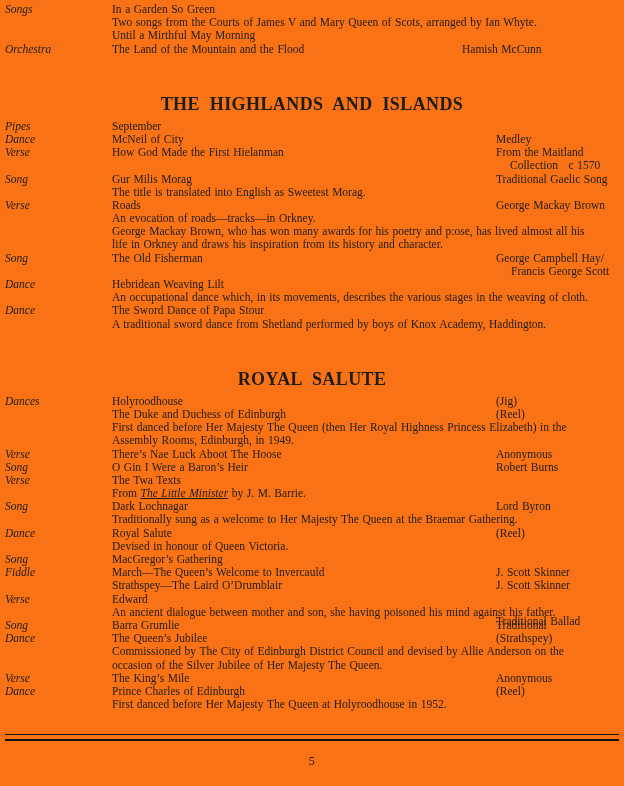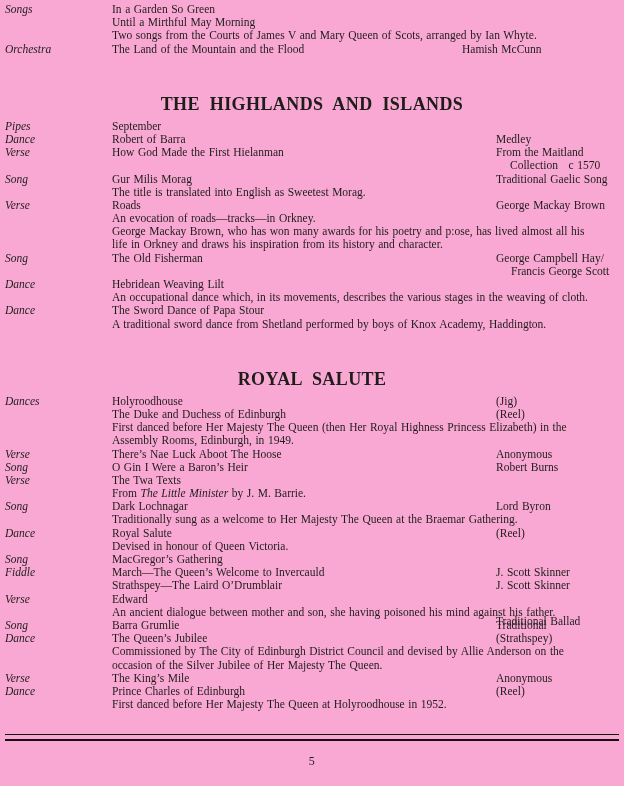--- a/index.html
+++ b/index.html
@@ -4,21 +4,21 @@
 <style>
   html,body { margin:0; padding:0; }
   body {
     width:624px; height:786px;
     background:#e9e7e2;
     font-family:"Liberation Serif","DejaVu Serif",serif;
   }
   .page {
     position:relative;
     width:624px; height:786px;
-    background:#f9a8d4;
+    background:#f97316;
     color:#1f1d1a;
     font-size:11.5px;
     line-height:13.2px;
     overflow:hidden;
     box-sizing:border-box;
     padding-top:3px;
     word-spacing:0.06em;
   }
   .section { position:relative; }
   .heading {
@@ -37,21 +37,21 @@
     padding-left:112px;
     box-sizing:border-box;
   }
   .row .label {
     position:absolute;
     left:5px; top:0;
     font-style:italic;
     white-space:nowrap;
   }
   .row .text { white-space:pre;text-align:center; }
-  .row .text .it { font-style:italic; }
+  .row .text .it { font-style:italic;text-decoration:underline; }
   .row .attr {
     position:absolute;
     top:0;
     white-space:pre;
   }
   .rule {
     margin:23px 5px 0 5px;
     height:4px;
     border-top:1.4px solid #16130e;
     border-bottom:2.3px solid #16130e;
@@ -63,28 +63,28 @@
     letter-spacing:0.5px;
   }
 </style>
 </head>
 <body>
 
 <div class="page">
   <div>
       <div class="section">
         <div class="row"><span class="label">Songs</span><span class="text">In a Garden So Green</span></div>
+        <div class="row"><span class="text">Two songs from the Courts of James V and Mary Queen of Scots, arranged by Ian Whyte.</span></div>
         <div class="row"><span class="text">Until a Mirthful May Morning</span></div>
-        <div class="row"><span class="text">Two songs from the Courts of James V and Mary Queen of Scots, arranged by Ian Whyte.</span></div>
         <div class="row"><span class="label">Orchestra</span><span class="text">The Land of the Mountain and the Flood</span><span class="attr" style="left: 462px;">Hamish McCunn</span></div>
       </div>
       <div class="section">
         <div class="heading">THE HIGHLANDS AND ISLANDS</div>
         <div class="row"><span class="label">Pipes</span><span class="text">September</span></div>
-        <div class="row"><span class="label">Dance</span><span class="text">Robert of Barra</span><span class="attr" style="left: 496px;">Medley</span></div>
+        <div class="row"><span class="label">Dance</span><span class="text">McNeil of City</span><span class="attr" style="left: 496px;">Medley</span></div>
         <div class="row"><span class="label">Verse</span><span class="text">How God Made the First Hielanman</span><span class="attr" style="left: 496px;">From the Maitland</span></div>
         <div class="row">
           <span class="attr" style="left: 510px;">Collection   c 1570</span>
         </div>
         <div class="row"><span class="label">Song</span><span class="text">Gur Milis Morag</span><span class="attr" style="left: 496px;">Traditional Gaelic Song</span></div>
         <div class="row"><span class="text">The title is translated into English as Sweetest Morag.</span></div>
         <div class="row"><span class="label">Verse</span><span class="text">Roads</span><span class="attr" style="left: 496px;">George Mackay Brown</span></div>
         <div class="row"><span class="text">An evocation of roads—tracks—in Orkney.</span></div>
         <div class="row"><span class="text">George Mackay Brown, who has won many awards for his poetry and p:ose, has lived almost all his</span></div>
         <div class="row"><span class="text">life in Orkney and draws his inspiration from its history and character.</span></div>

